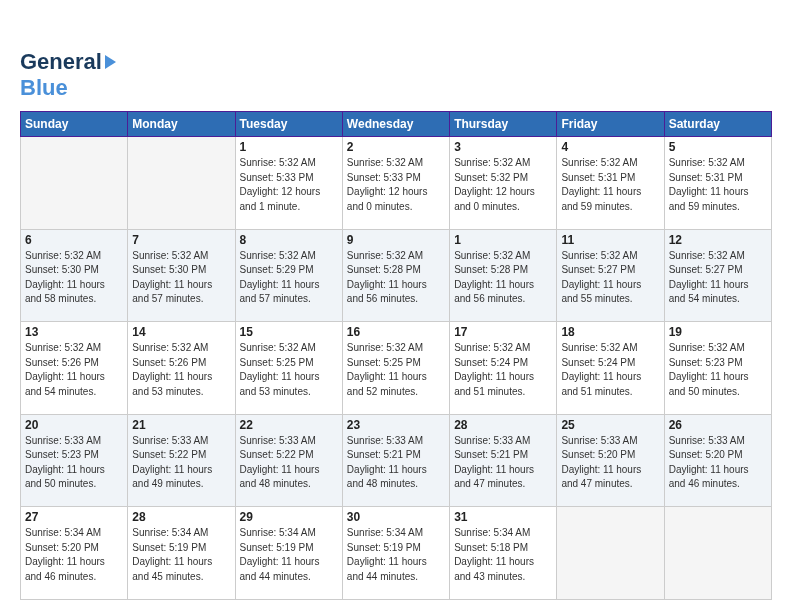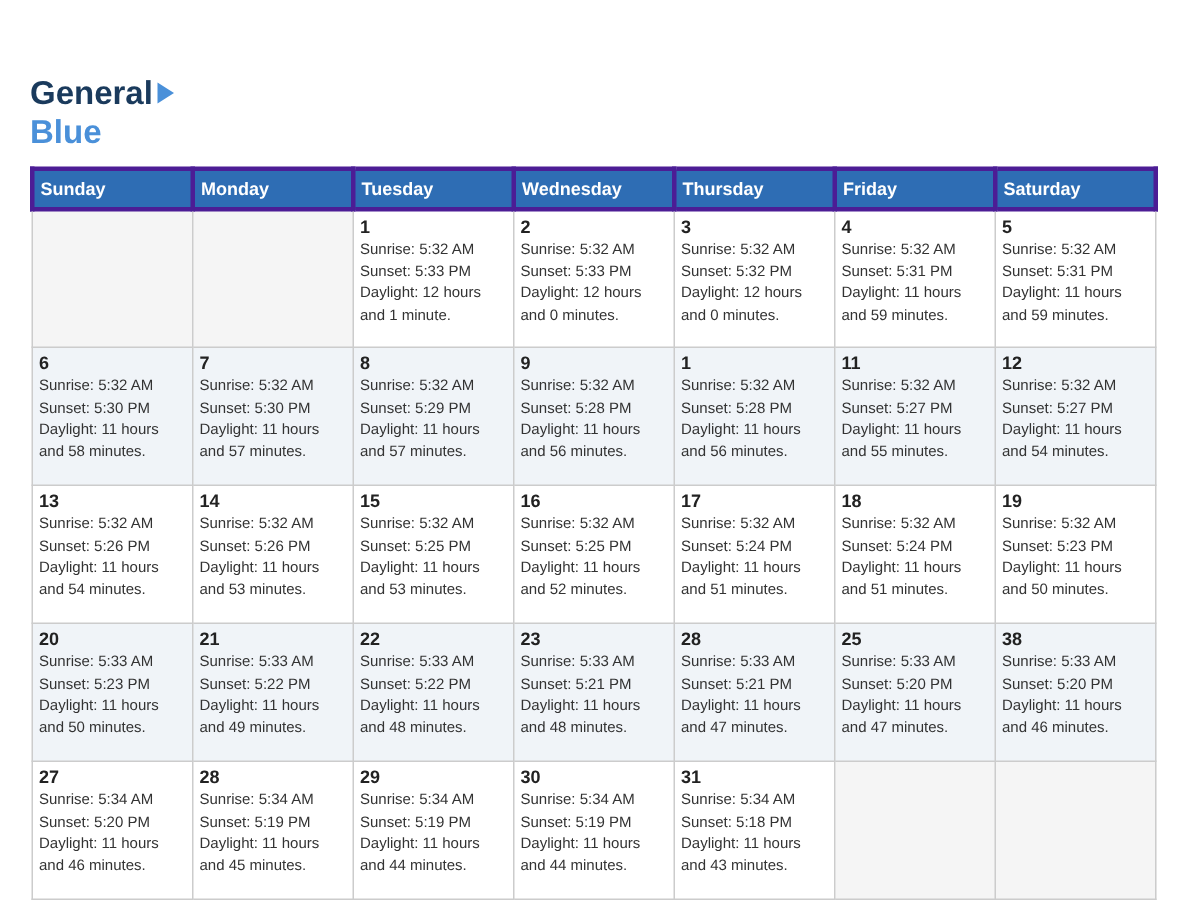--- a/index.html
+++ b/index.html
@@ -53,21 +53,21 @@
       width: 100%;
       table-layout: fixed;
     }
     .calendar th {
       background: #2e6db4;
       color: #fff;
       font-size: 12px;
       font-weight: bold;
       padding: 5px 4px;
       text-align: left;
-      border: 3px solid #4c1d95;
+      border: 1px solid #4c1d95;
     }
     .calendar td {
       border: 1px solid #ccc;
       vertical-align: top;
       padding: 3px 4px;
       font-size: 9.5px;
       color: #222;
       background: #fff;
       height: 88px;
     }
@@ -300,21 +300,21 @@
 and 47 minutes.</div>
           </td>
           <td>
             <span class="day-num">25</span>
             <div class="day-info" style="white-space: pre-line;">Sunrise: 5:33 AM
 Sunset: 5:20 PM
 Daylight: 11 hours
 and 47 minutes.</div>
           </td>
           <td>
-            <span class="day-num">38</span>
+            <span class="day-num">26</span>
             <div class="day-info" style="white-space: pre-line;">Sunrise: 5:33 AM
 Sunset: 5:20 PM
 Daylight: 11 hours
 and 46 minutes.</div>
           </td>
         </tr>
         <tr>
           <td>
             <span class="day-num">27</span>
             <div class="day-info" style="white-space: pre-line;">Sunrise: 5:34 AM

